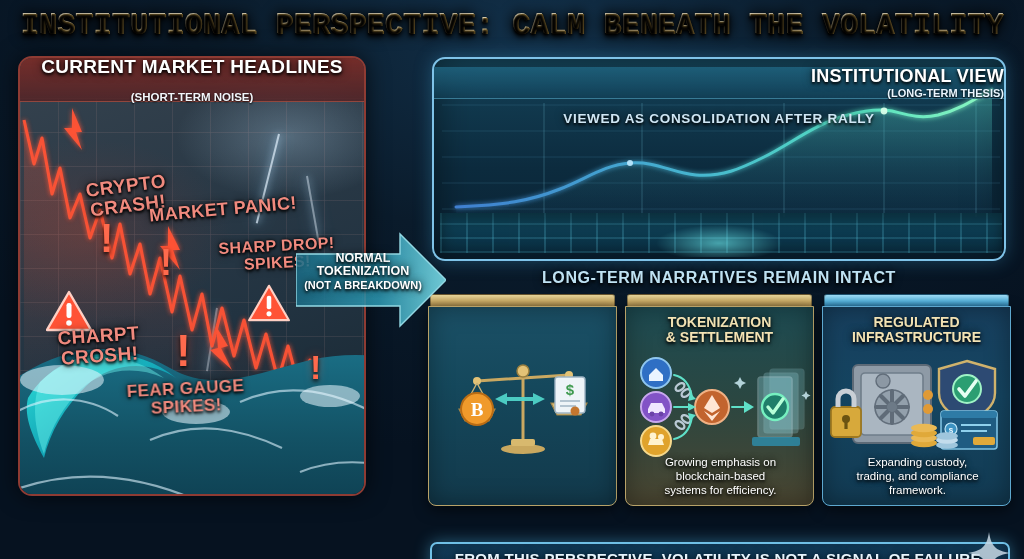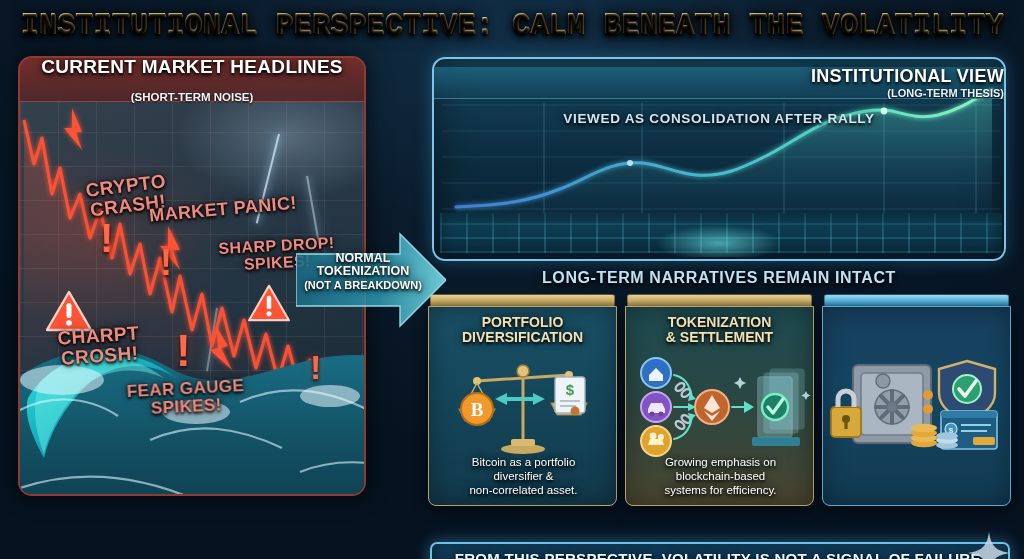--- a/index.html
+++ b/index.html
@@ -375,22 +375,20 @@
   <div id="rp-sub">VIEWED AS CONSOLIDATION AFTER RALLY</div>
 </div>
 
 <div id="narr-band">LONG-TERM NARRATIVES REMAIN INTACT</div>
 
 <div id="cards">
 
   <div class="card card1">
     <div class="cap gold"></div>
     <div class="card-body">
-      <div class="card-title">PORTFOLIO
-DIVERSIFICATION</div>
       <svg class="card-art" viewBox="0 0 189 110">
         <g stroke="#caa861" stroke-width="3" fill="none" stroke-linecap="round">
           <line x1="94" y1="22" x2="94" y2="92"></line>
           <line x1="48" y1="30" x2="140" y2="24"></line>
         </g>
         <ellipse cx="94" cy="98" rx="22" ry="5" fill="#c9a85f"></ellipse>
         <rect x="82" y="88" width="24" height="7" rx="2" fill="#d8b96e"></rect>
         <circle cx="94" cy="20" r="6" fill="#e3c276" stroke="#9a7f3f" stroke-width="1.5"></circle>
         <circle cx="48" cy="30" r="4" fill="#e3c276"></circle>
         <circle cx="140" cy="24" r="4" fill="#e3c276"></circle>
@@ -407,23 +405,20 @@
         <rect x="126" y="26" width="30" height="36" rx="3" fill="#eef4f8" stroke="#9fb4c4" stroke-width="1.4"></rect>
         <text x="141" y="44" font-size="15" font-weight="bold" fill="#3e9a4e" text-anchor="middle">$</text>
         <g stroke="#9fb4c4" stroke-width="1.4">
             <line x1="131" y1="50" x2="151" y2="50"></line>
             <line x1="131" y1="55" x2="147" y2="55"></line>
           </g>
         <circle cx="146" cy="60" r="4.5" fill="#c4762e"></circle>
 
         <path d="M66,48 L78,42 L78,46 L104,46 L104,42 L116,48 L104,54 L104,50 L78,50 L78,54 Z" fill="#4fd3c8" opacity=".95"></path>
       </svg>
-      <div class="card-caption">Bitcoin as a portfolio
-diversifier &amp;
-non-correlated asset.</div>
     </div>
   </div>
 
   <div class="card card2">
     <div class="cap gold"></div>
     <div class="card-body">
       <div class="card-title">TOKENIZATION
 &amp; SETTLEMENT</div>
       <svg class="card-art" viewBox="0 0 189 110">
 
@@ -479,20 +474,22 @@
       </svg>
       <div class="card-caption">Growing emphasis on
 blockchain-based
 systems for efficiency.</div>
     </div>
   </div>
 
   <div class="card card3">
     <div class="cap blue"></div>
     <div class="card-body">
+      <div class="card-title">REGULATED
+INFRASTRUCTURE</div>
       <svg class="card-art" viewBox="0 0 189 110">
 
         <rect x="30" y="14" width="78" height="78" rx="5" fill="#8e9aa6" stroke="#5d6a77" stroke-width="2"></rect>
         <rect x="38" y="22" width="62" height="62" rx="4" fill="#aab6c1" stroke="#6f7d8a" stroke-width="1.6"></rect>
         <circle cx="69" cy="56" r="17" fill="#93a0ac" stroke="#636f7c" stroke-width="1.6"></circle>
         <g stroke="#5f6b78" stroke-width="4" stroke-linecap="round">
           <line x1="69" y1="40" x2="69" y2="72"></line>
           <line x1="53" y1="56" x2="85" y2="56"></line>
           <line x1="58" y1="45" x2="80" y2="67"></line>
           <line x1="58" y1="67" x2="80" y2="45"></line>
@@ -527,20 +524,23 @@
           <ellipse cx="124" cy="94" rx="11" ry="3.8" fill="#9fc6dd"></ellipse>
           <ellipse cx="124" cy="89" rx="11" ry="3.8" fill="#c3dcec"></ellipse>
           <ellipse cx="124" cy="85" rx="11" ry="3.8" fill="#9fc6dd"></ellipse>
         </g>
 
         <g>
           <circle cx="105" cy="44" r="5" fill="#e09a36"></circle>
           <circle cx="105" cy="58" r="5" fill="#e09a36"></circle>
         </g>
       </svg>
+      <div class="card-caption">Expanding custody,
+trading, and compliance
+framework.</div>
     </div>
   </div>
 </div>
 
 <div id="footer">
   <div class="f">FROM THIS PERSPECTIVE, VOLATILITY IS NOT A SIGNAL OF FAILURE.</div>
   <svg id="footer-spark" width="46" height="46" viewBox="0 0 46 46">
     <path d="M23,2 C25,16 30,21 44,23 C30,25 25,30 23,44 C21,30 16,25 2,23 C16,21 21,16 23,2 Z" fill="#c8d8e4" opacity=".85"></path>
   </svg>
 </div>

